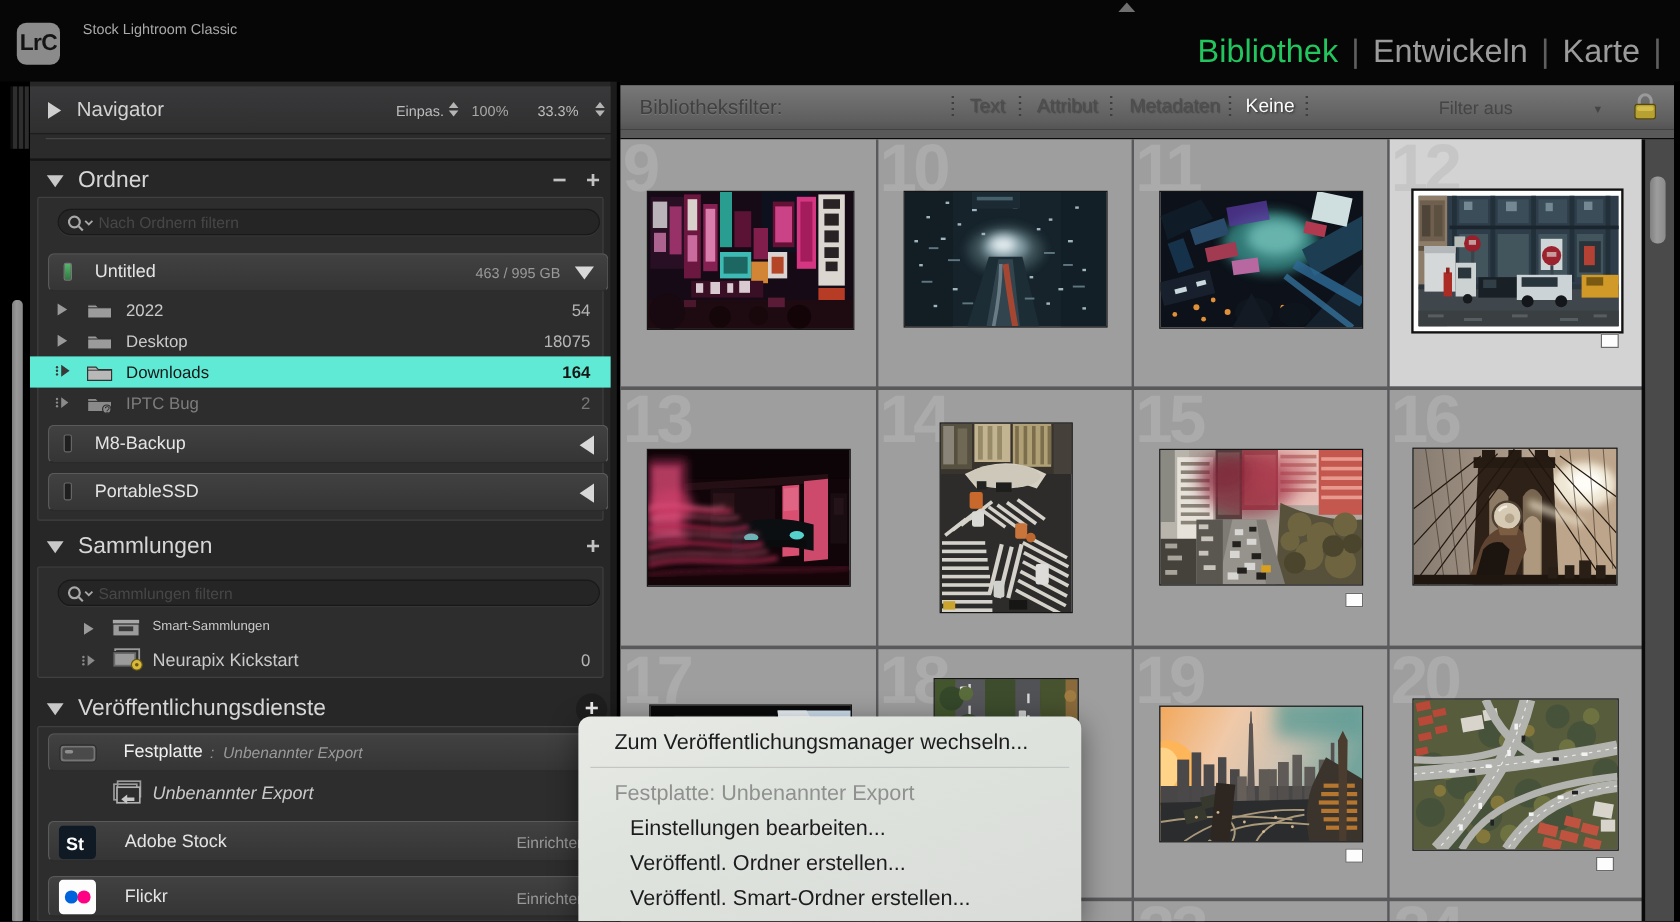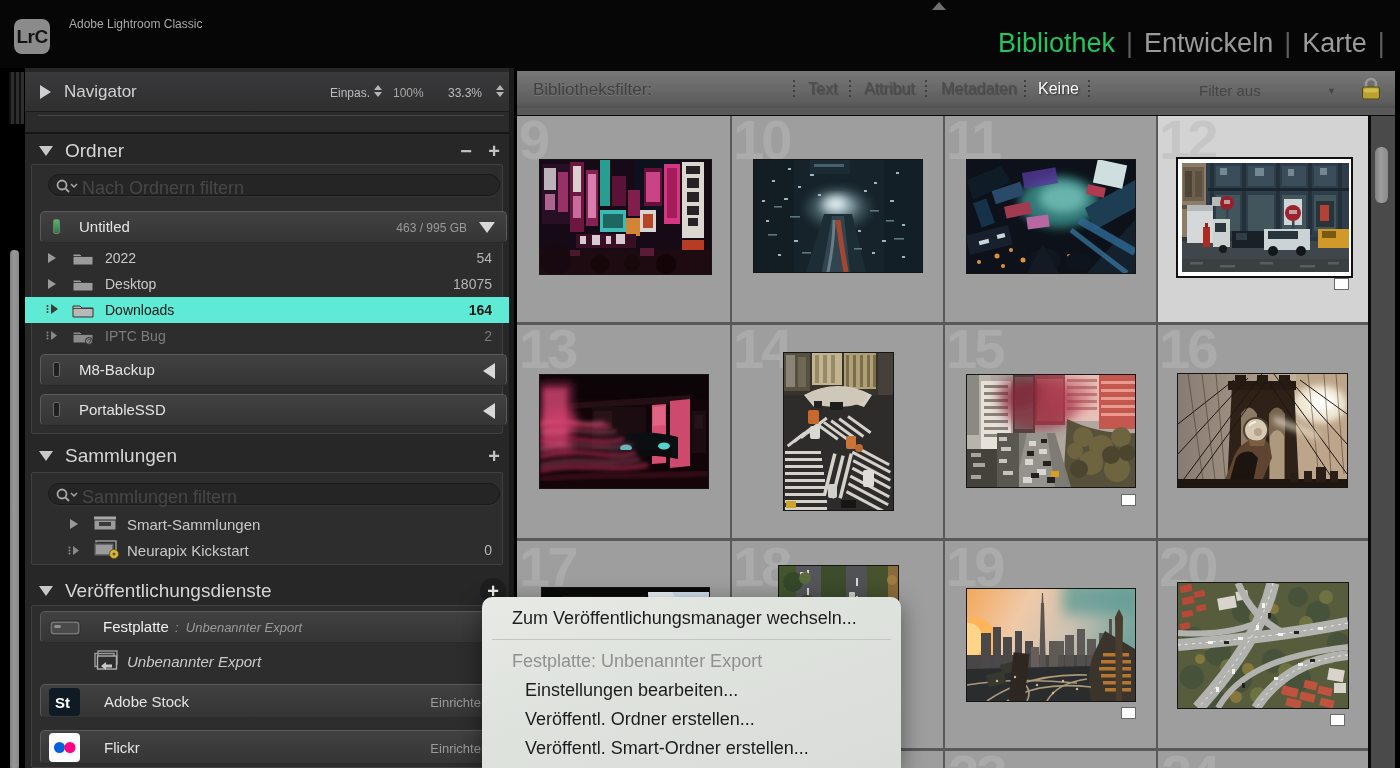--- a/index.html
+++ b/index.html
@@ -24,21 +24,21 @@
 .updn .u{border-bottom:5px solid #b5b5b5;margin-bottom:2px;}
 .updn .d{border-top:5px solid #b5b5b5;}
 #navstrip{left:0;top:44px;width:484px;height:22px;background:#2b2b2b;border-bottom:2px solid #151515;}
 #navstrip i{position:absolute;left:13px;right:5px;top:3px;height:1px;background:#454545;}
 .shead{position:absolute;left:0;width:484px;height:24px;}
 .shead .tri{position:absolute;left:14px;top:6px;width:0;height:0;border-left:7px solid transparent;border-right:7px solid transparent;border-top:10px solid #c8c8c8;}
 .shead .t{position:absolute;left:40px;top:0px;font-size:19px;color:#d6d6d6;}
 .pm{position:absolute;font-size:20px;color:#c2c2c2;font-weight:bold;}
 .sbox{position:absolute;left:6px;width:472px;background:#2d2d2d;border:1px solid #404040;border-radius:2px;}
 .search{position:absolute;left:23px;width:452px;height:22px;background:#252525;border:1px solid #191919;border-radius:11px;box-shadow:0 1px 0 rgba(255,255,255,0.04);}
-.search .ph{position:absolute;left:33px;top:3px;font-size:18px;color:#474747;}
+.search .ph{position:absolute;left:33px;top:3px;font-size:13px;color:#474747;}
 .vol{position:absolute;left:15px;width:467px;height:32px;background:linear-gradient(#414141,#353535);border:1px solid #5a5a5a;border-bottom-color:#2a2a2a;border-radius:5px;}
 .vol .led{position:absolute;left:12px;top:7px;width:7px;height:15px;border-radius:2px;background:#1f1f1f;border:1px solid #666;}
 .vol .led.g{background:linear-gradient(#53b86a,#2e7a40);border-color:#777;}
 .vol .t{position:absolute;left:38px;top:6px;font-size:15px;color:#e4e4e4;}
 .vol .cap{position:absolute;right:39px;top:9px;font-size:12px;color:#9a9a9a;}
 .vol .dtri{position:absolute;right:11px;top:10px;width:0;height:0;border-left:8px solid transparent;border-right:8px solid transparent;border-top:11px solid #d8d8d8;}
 .vol .ltri{position:absolute;right:11px;top:8px;width:0;height:0;border-top:8px solid transparent;border-bottom:8px solid transparent;border-right:12px solid #d8d8d8;}
 .frow{position:absolute;left:0;width:484px;height:26px;font-size:14px;color:#c9c9c9;}
 .frow .disc{position:absolute;left:23px;top:8px;width:0;height:0;border-top:5px solid transparent;border-bottom:5px solid transparent;border-left:8px solid #9a9a9a;}
 .frow .t{position:absolute;left:80px;top:5px;}
@@ -71,21 +71,21 @@
 #menu{left:482px;top:597px;width:419px;height:171px;border-radius:10px 10px 0 0;background:linear-gradient(160deg,#e7eae5,#dfe3de 40%,#d9dcd8);box-shadow:0 6px 24px rgba(0,0,0,0.45);font-size:18px;color:#1c1c1e;z-index:50;}
 #menu .it{position:absolute;left:30px;white-space:nowrap;}
 #menu .hd{color:#8f918f;}
 #menu .sub{left:43px;}
 #menu .sep{position:absolute;left:10px;right:10px;height:1px;background:#c3c6c2;}
 .ital{font-style:italic;}
 </style></head>
 <body>
 <div id="stage">
 <div class="abs" id="lrc">LrC</div>
-<div class="abs" id="apptitle">Adobe Lightroom Classic</div>
+<div class="abs" id="apptitle">Stock Lightroom Classic</div>
 <div class="abs" id="topcaret"></div>
 <div class="abs" id="modules"><b>Bibliothek</b><span class="sep">|</span>Entwickeln<span class="sep">|</span>Karte<span class="sep">|</span></div>
 <div class="abs" id="leftedge"></div>
 <div class="abs" id="grille"></div>
 <div class="abs" id="lscroll"></div>
 <div class="abs" id="lpanel">
   <div class="abs" id="navbar">
     <div class="abs tri"></div>
         <div class="abs t">Navigator</div>
     <div class="abs z" style="left:305px;">Einpas.</div>
@@ -191,21 +191,21 @@
   </div>
   <div class="sbox" style="top:404px;height:93px;"></div>
   <div class="search" style="top:415px;">
         <svg width="26" height="16" style="position:absolute;left:6px;top:3px;">
           <circle cx="7" cy="7" r="4.5" fill="none" stroke="#a8a8a8" stroke-width="1.8"></circle>
           <line x1="10.5" y1="10.5" x2="14" y2="14" stroke="#a8a8a8" stroke-width="1.8"></line>
           <path d="M16 6 l3 3 3-3" fill="none" stroke="#a8a8a8" stroke-width="1.5"></path>
         </svg>
         <div class="ph">Sammlungen filtern</div>
       </div>
-  <div class="frow" style="top:443px;font-size:15px;">
+  <div class="frow" style="top:443px;font-size:11px;">
         <div class="disc" style="left:45px;"></div>
         <svg width="25" height="18" style="left:68px;top:3px;">
           <rect x="1" y="4" width="22" height="12" fill="#9b9b9b" stroke="#2c2c2c"></rect>
           <rect x="0.5" y="2" width="23" height="4" fill="#a8a8a8" stroke="#2c2c2c"></rect>
           <rect x="6" y="8" width="12" height="4" fill="#3a3a3a"></rect>
         </svg>
         <div class="t" style="left:102px;">Smart-Sammlungen</div>
       </div>
   <div class="frow" style="top:469px;font-size:15px;">
         <svg width="14" height="12" style="left:43px;top:8px;">

